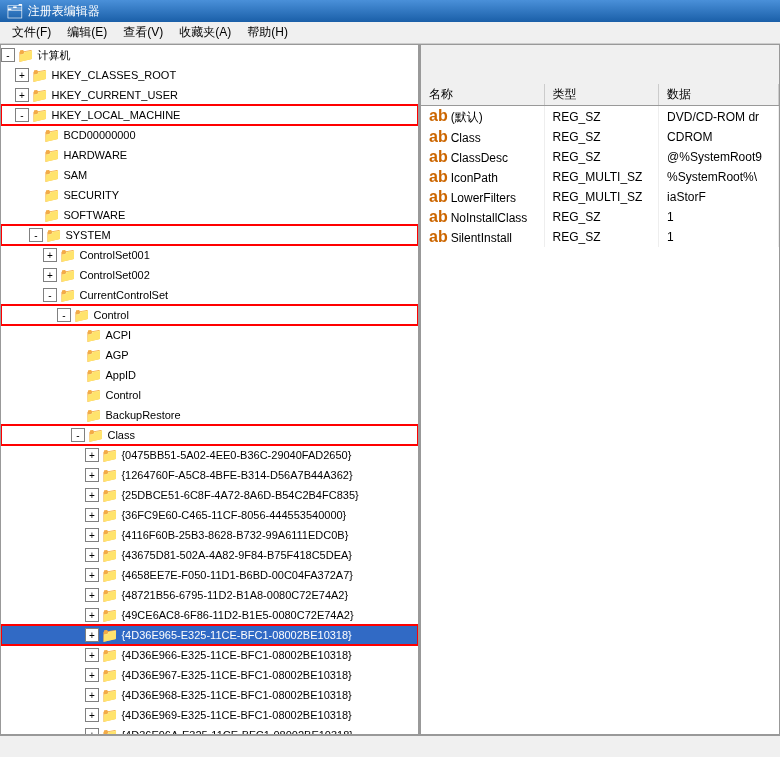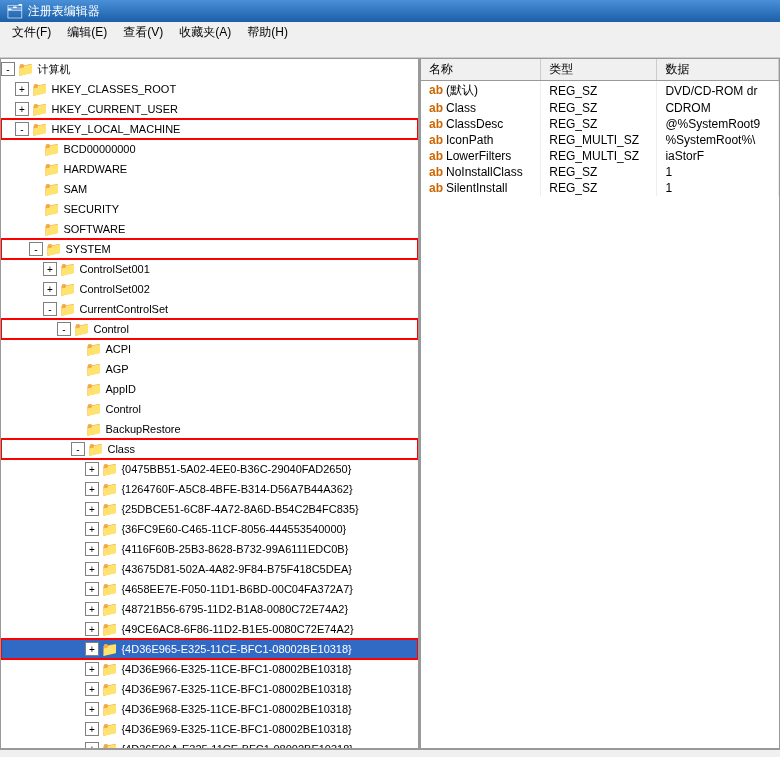--- a/index.html
+++ b/index.html
@@ -20,22 +20,23 @@
       padding: 0 6px;
       font-size: 12px;
     }
     .title-bar-icon {
       margin-right: 4px;
       font-size: 14px;
     }
     .menu-bar {
       background: #f0f0f0;
       border-bottom: 1px solid #ccc;
-      height: 36px;
+      height: 22px;
       display: flex;
+      align-items: center;
       padding: 0 4px;
     }
     .menu-item {
       padding: 2px 8px;
       cursor: pointer;
       font-size: 12px;
     }
     .main-content {
       display: flex;
       height: calc(757px - 44px - 22px);
@@ -47,20 +48,21 @@
       background: white;
       border-right: 3px solid #999;
       overflow-y: auto;
       overflow-x: auto;
     }
     .right-panel {
       flex: 1;
       background: white;
       overflow-y: auto;
       overflow-x: auto;
+      margin-top: 39px;
     }
     .tree-item {
       display: flex;
       align-items: center;
       height: 20px;
       cursor: pointer;
       white-space: nowrap;
       padding-right: 4px;
     }
     .tree-item.selected {
@@ -114,21 +116,21 @@
       position: sticky;
       top: 0;
     }
     .reg-table td {
       padding: 1px 8px;
       border-right: 1px solid #eee;
       font-size: 12px;
       white-space: nowrap;
     }
     .reg-icon {
-      font-size: 12px;
+      font-size: 16px;
       margin-right: 3px;
       color: #cc6600;
       font-weight: bold;
     }
     .status-bar {
       height: 22px;
       background: #f0f0f0;
       border-top: 1px solid #999;
       display: flex;
       align-items: center;

